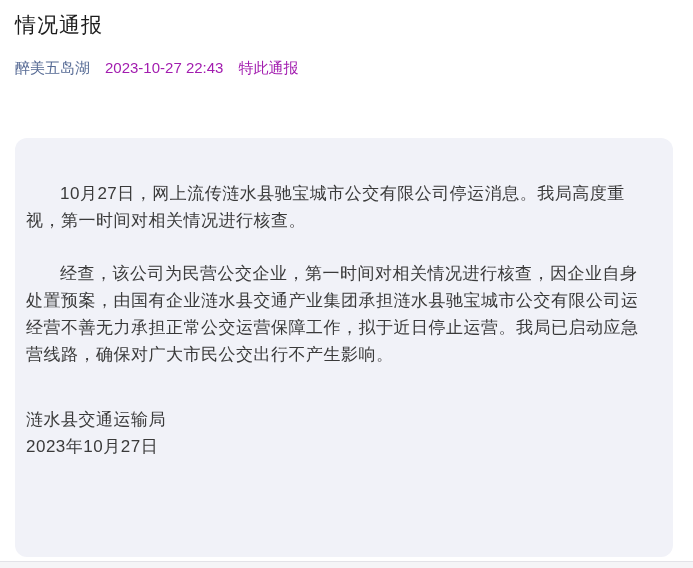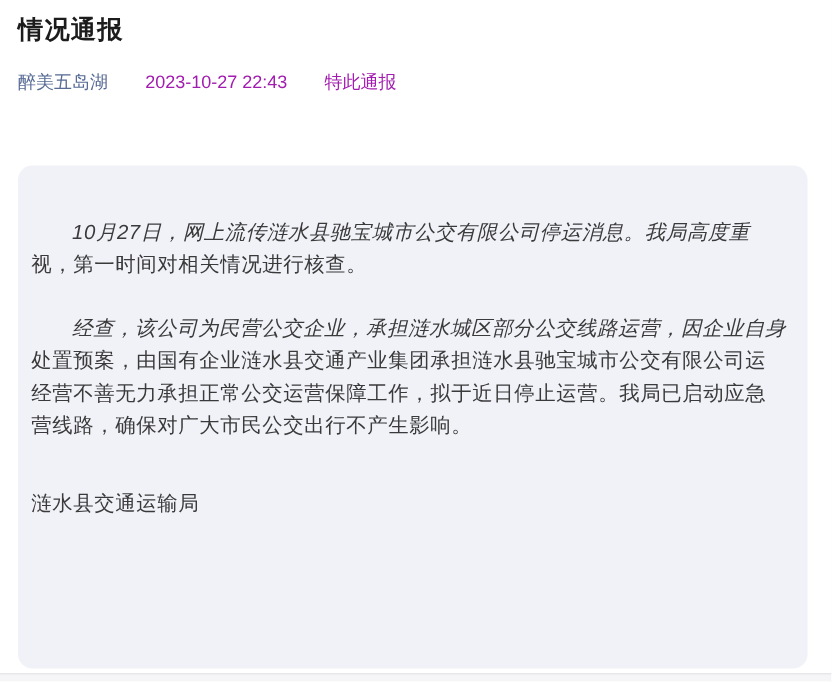--- a/index.html
+++ b/index.html
@@ -6,45 +6,45 @@
   html,body { background:#ffffff; }
   .page {
     position:relative;
     width:693px; height:568px;
     background:#ffffff;
     overflow:hidden;
     font-family:"Liberation Sans","DejaVu Sans",sans-serif;
   }
   .title {
     position:absolute; left:15px; top:11px;
-    font-size:21px; font-weight:700; color:#1c1c1c;
+    font-size:21px; font-weight:400; color:#1c1c1c;
     letter-spacing:1px;
   }
   .byline {
     position:absolute; left:15px; top:59px;
-    display:flex; align-items:baseline; gap:31px;
+    display:flex; align-items:baseline; gap:15px;
     font-size:15px;
   }
   .account {
     color:#576b95; font-weight:500; text-decoration:none; cursor:pointer;
   }
   .meta { color:#a21caf; }
   .card {
     position:absolute; left:15px; top:138px;
     width:658px; height:419px;
     background:#f1f2f8;
     border-radius:12px;
     padding:42px 12px 0 11px;
     color:#3a3a3a;
     font-size:17px; line-height:27px;
     letter-spacing:0.5px;
   }
   .para { margin:0 0 26px 0; }
   .line { display:block; }
-  .line.first { text-indent:2em;font-style:italic; }
+  .line.first { text-indent:2em; }
   .signature { margin-top:38px; text-align:left; }
   .signature .line { display:block; }
   .page-bottom {
     position:absolute; left:0; bottom:0;
     width:100%; height:7px;
     background:#f5f5f7;
     border-top:1px solid #e3e3e8;
   }
 </style>
 </head>
@@ -61,28 +61,29 @@
   </div>
 
   <div class="card">
 
     <div class="para">
       <span class="line first">10月27日，网上流传涟水县驰宝城市公交有限公司停运消息。我局高度重</span>
       <span class="line">视，第一时间对相关情况进行核查。</span>
     </div>
 
     <div class="para">
-      <span class="line first">经查，该公司为民营公交企业，承担涟水城区部分公交线路运营，因企业自身</span>
+      <span class="line first">经查，该公司为民营公交企业，第一时间对相关情况进行核查，因企业自身</span>
       <span class="line">处置预案，由国有企业涟水县交通产业集团承担涟水县驰宝城市公交有限公司运</span>
       <span class="line">经营不善无力承担正常公交运营保障工作，拟于近日停止运营。我局已启动应急</span>
       <span class="line">营线路，确保对广大市民公交出行不产生影响。</span>
     </div>
 
 
     <div class="signature">
       <span class="line">涟水县交通运输局</span>
+      <span class="line">2023年10月27日</span>
     </div>
 
   </div>
 
   <div class="page-bottom"></div>
 
 </div>
 
 </body></html>

